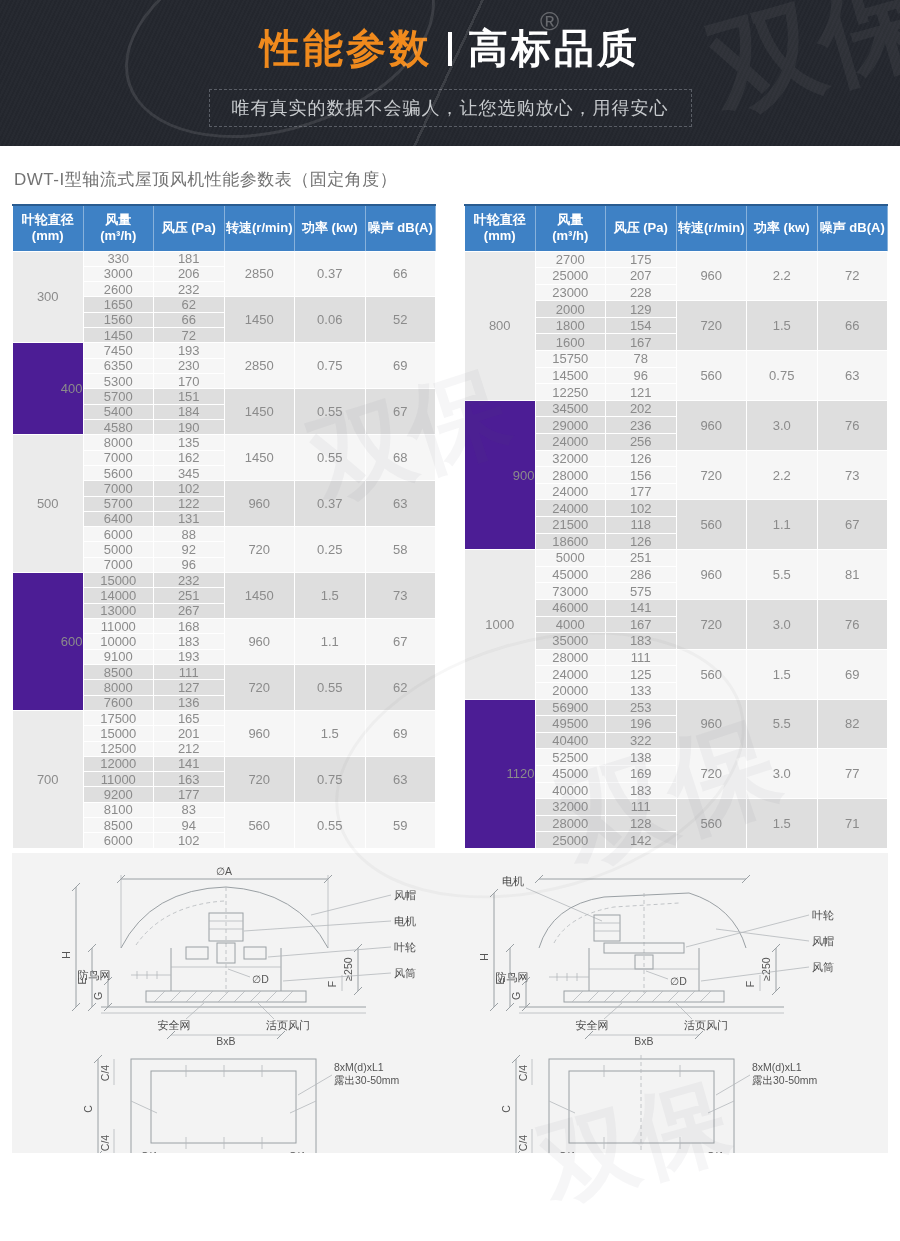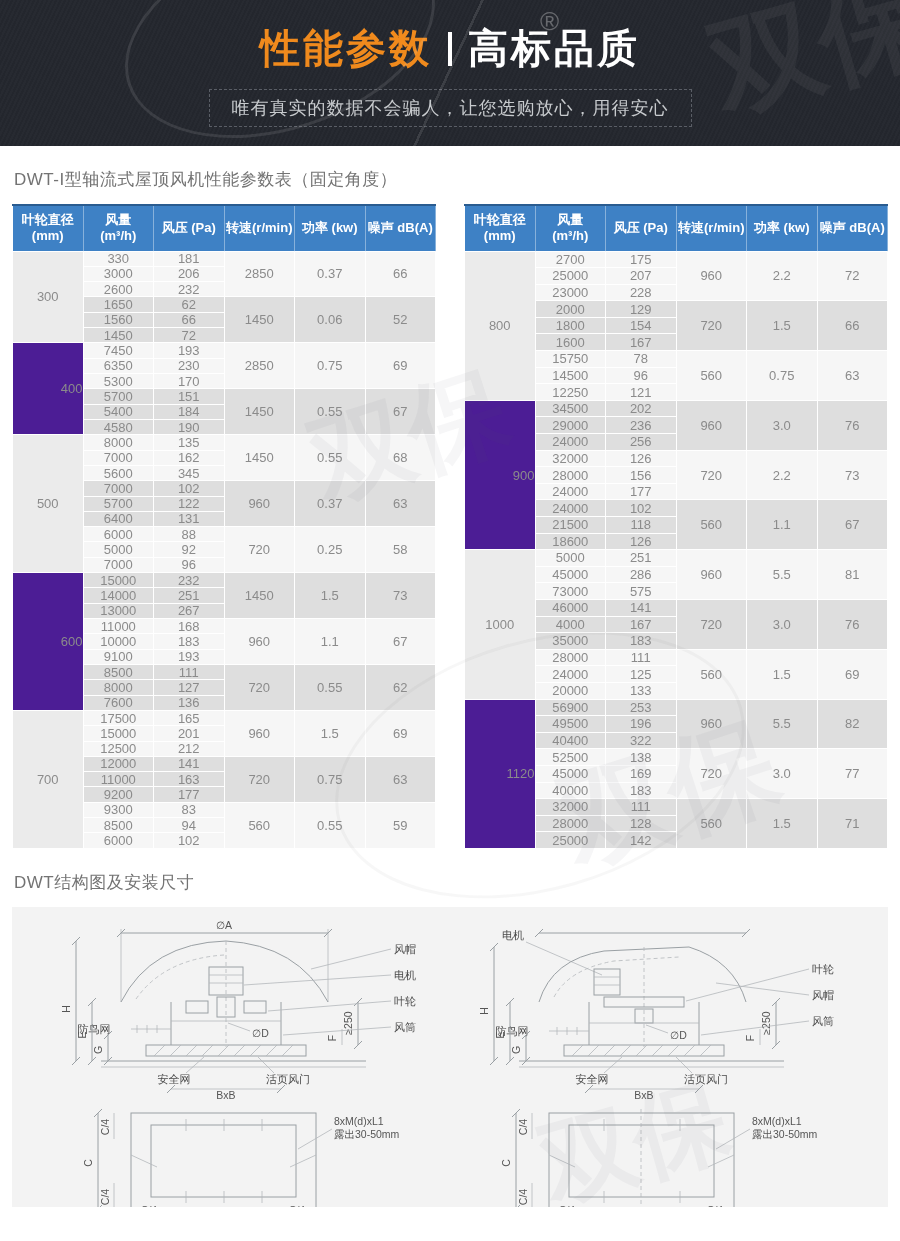--- a/index.html
+++ b/index.html
@@ -286,21 +286,21 @@
             </tr>
             <tr>
               <td class="band-dark">11000</td>
               <td class="band-dark">163</td>
             </tr>
             <tr>
               <td class="band-dark">9200</td>
               <td class="band-dark">177</td>
             </tr>
             <tr>
-              <td class="band-light">9300</td>
+              <td class="band-light">8100</td>
               <td class="band-light">83</td>
               <td rowspan="3" class="band-light">560</td>
               <td rowspan="3" class="band-light">0.55</td>
               <td rowspan="3" class="band-light">59</td>
             </tr>
             <tr>
               <td class="band-light">8500</td>
               <td class="band-light">94</td>
             </tr>
             <tr>
@@ -516,21 +516,20 @@
               <td class="band-dark">128</td>
             </tr>
             <tr>
               <td class="band-dark">25000</td>
               <td class="band-dark">142</td>
             </tr>
           </tbody>
         </table>
     </div>
 
-    <h2 class="section-title">DWT结构图及安装尺寸</h2>
 
     <div class="panel">
 
       <svg class="diag" viewBox="0 0 410 300">
 
         <line x1="85" y1="16" x2="292" y2="16"></line>
         <line x1="85" y1="12" x2="85" y2="85" class="thin"></line>
         <line x1="292" y1="12" x2="292" y2="85" class="thin"></line>
         <line x1="81" y1="20" x2="89" y2="12"></line>
           <line x1="288" y1="20" x2="296" y2="12"></line>

